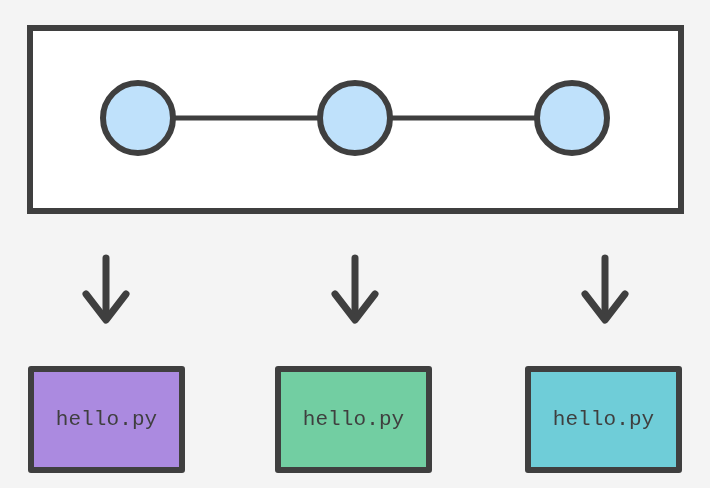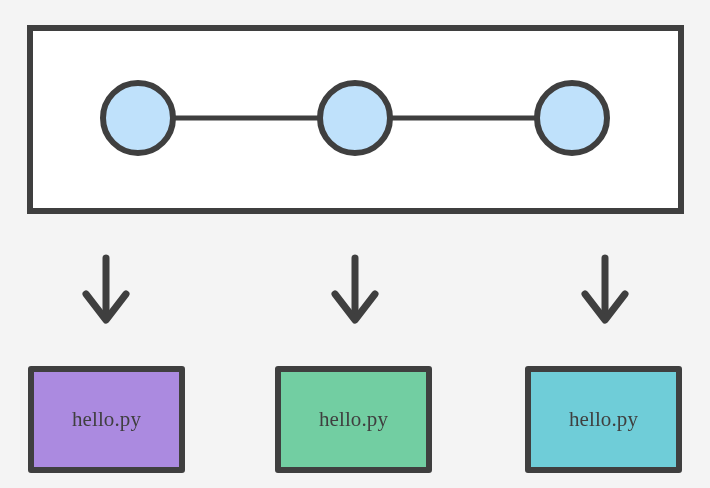--- a/index.html
+++ b/index.html
@@ -57,21 +57,21 @@
     border: 6px solid #3f3f3f;
     border-radius: 3px;
     display: flex;
     align-items: center;
     justify-content: center;
     width: 157px;
     height: 107px;
     top: 366px;
   }
   .file-box-label {
-    font-family: Liberation Serif, serif;
+    font-family: Liberation Mono, monospace;
     font-size: 21px;
     color: #3f3f3f;
     letter-spacing: 0.1px;
     line-height: 1;
     white-space: nowrap;
   }
   #file-box-0 { left: 28px; }
   #file-box-1 { left: 275px; }
   #file-box-2 { left: 525px; }
 </style>

